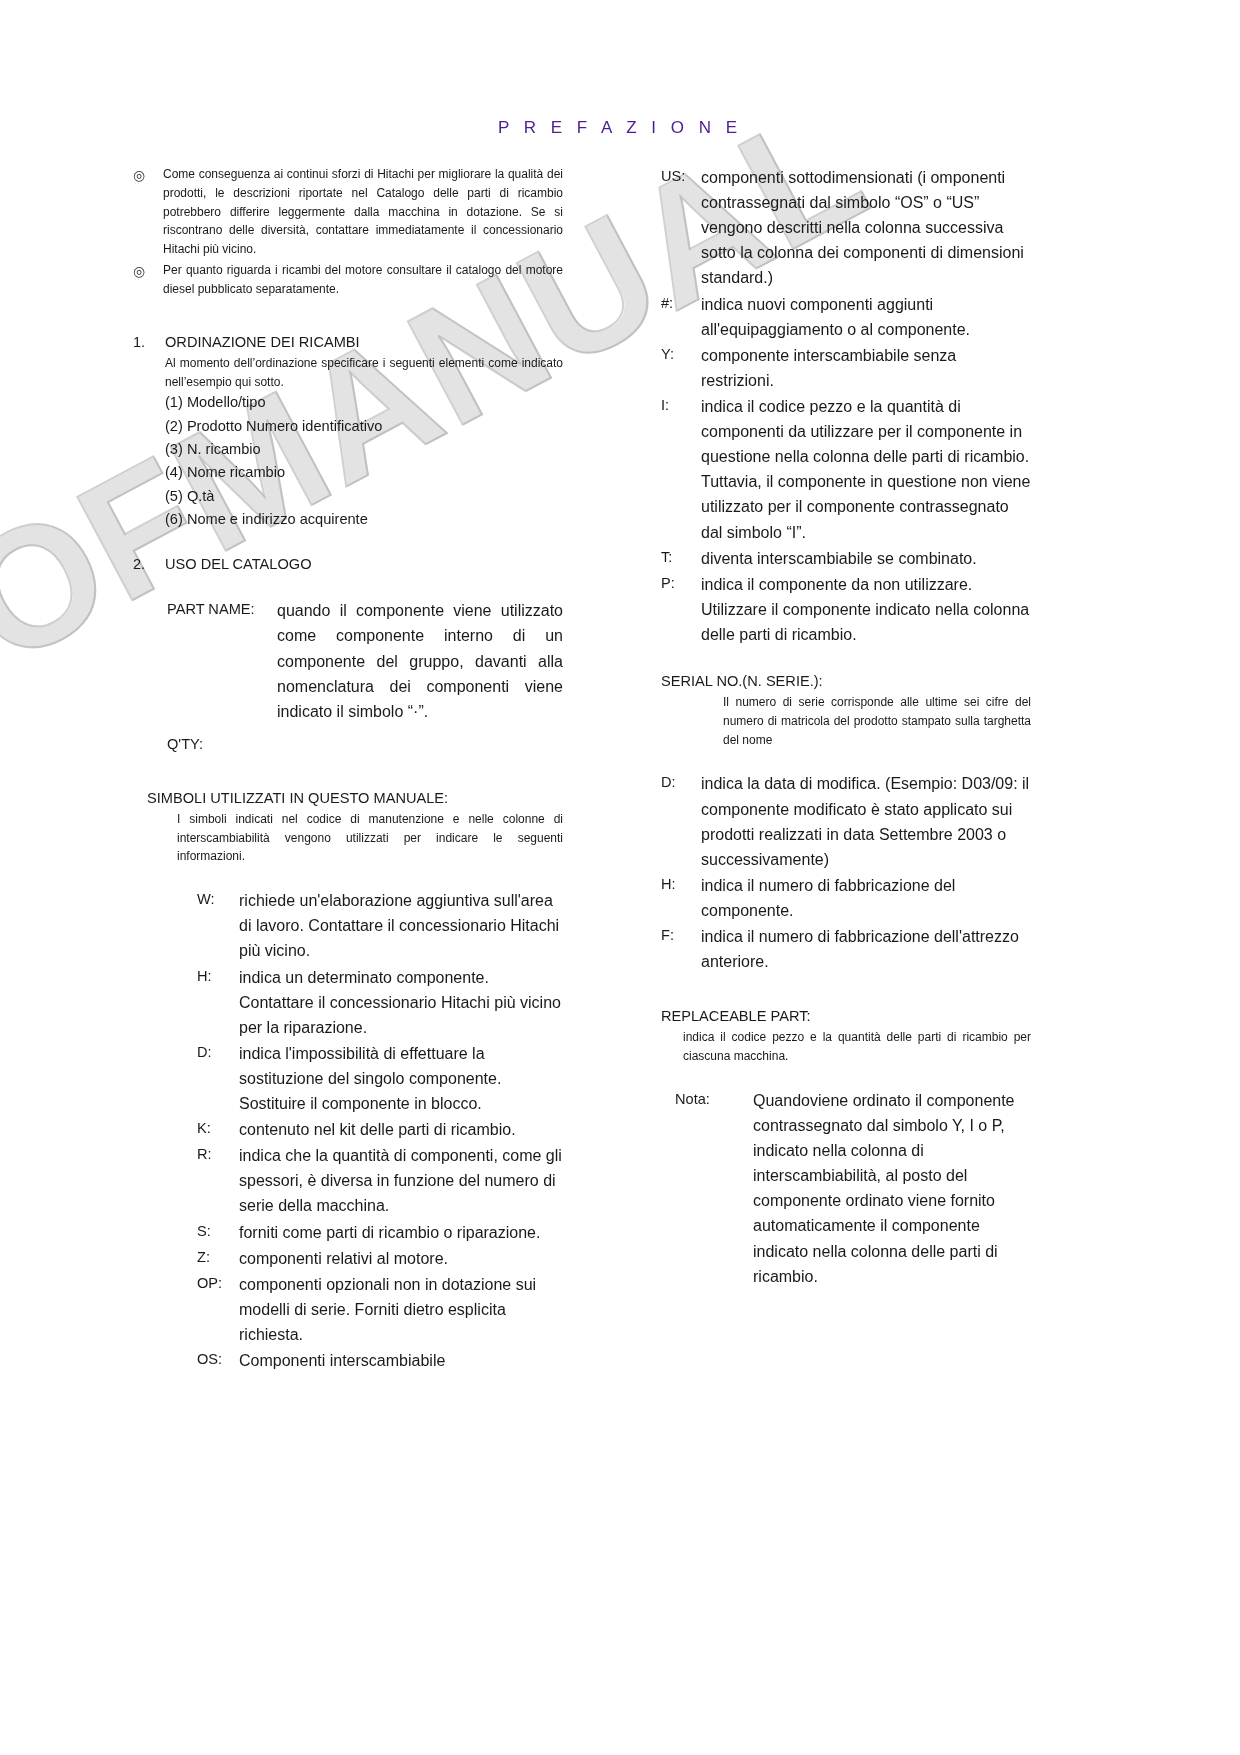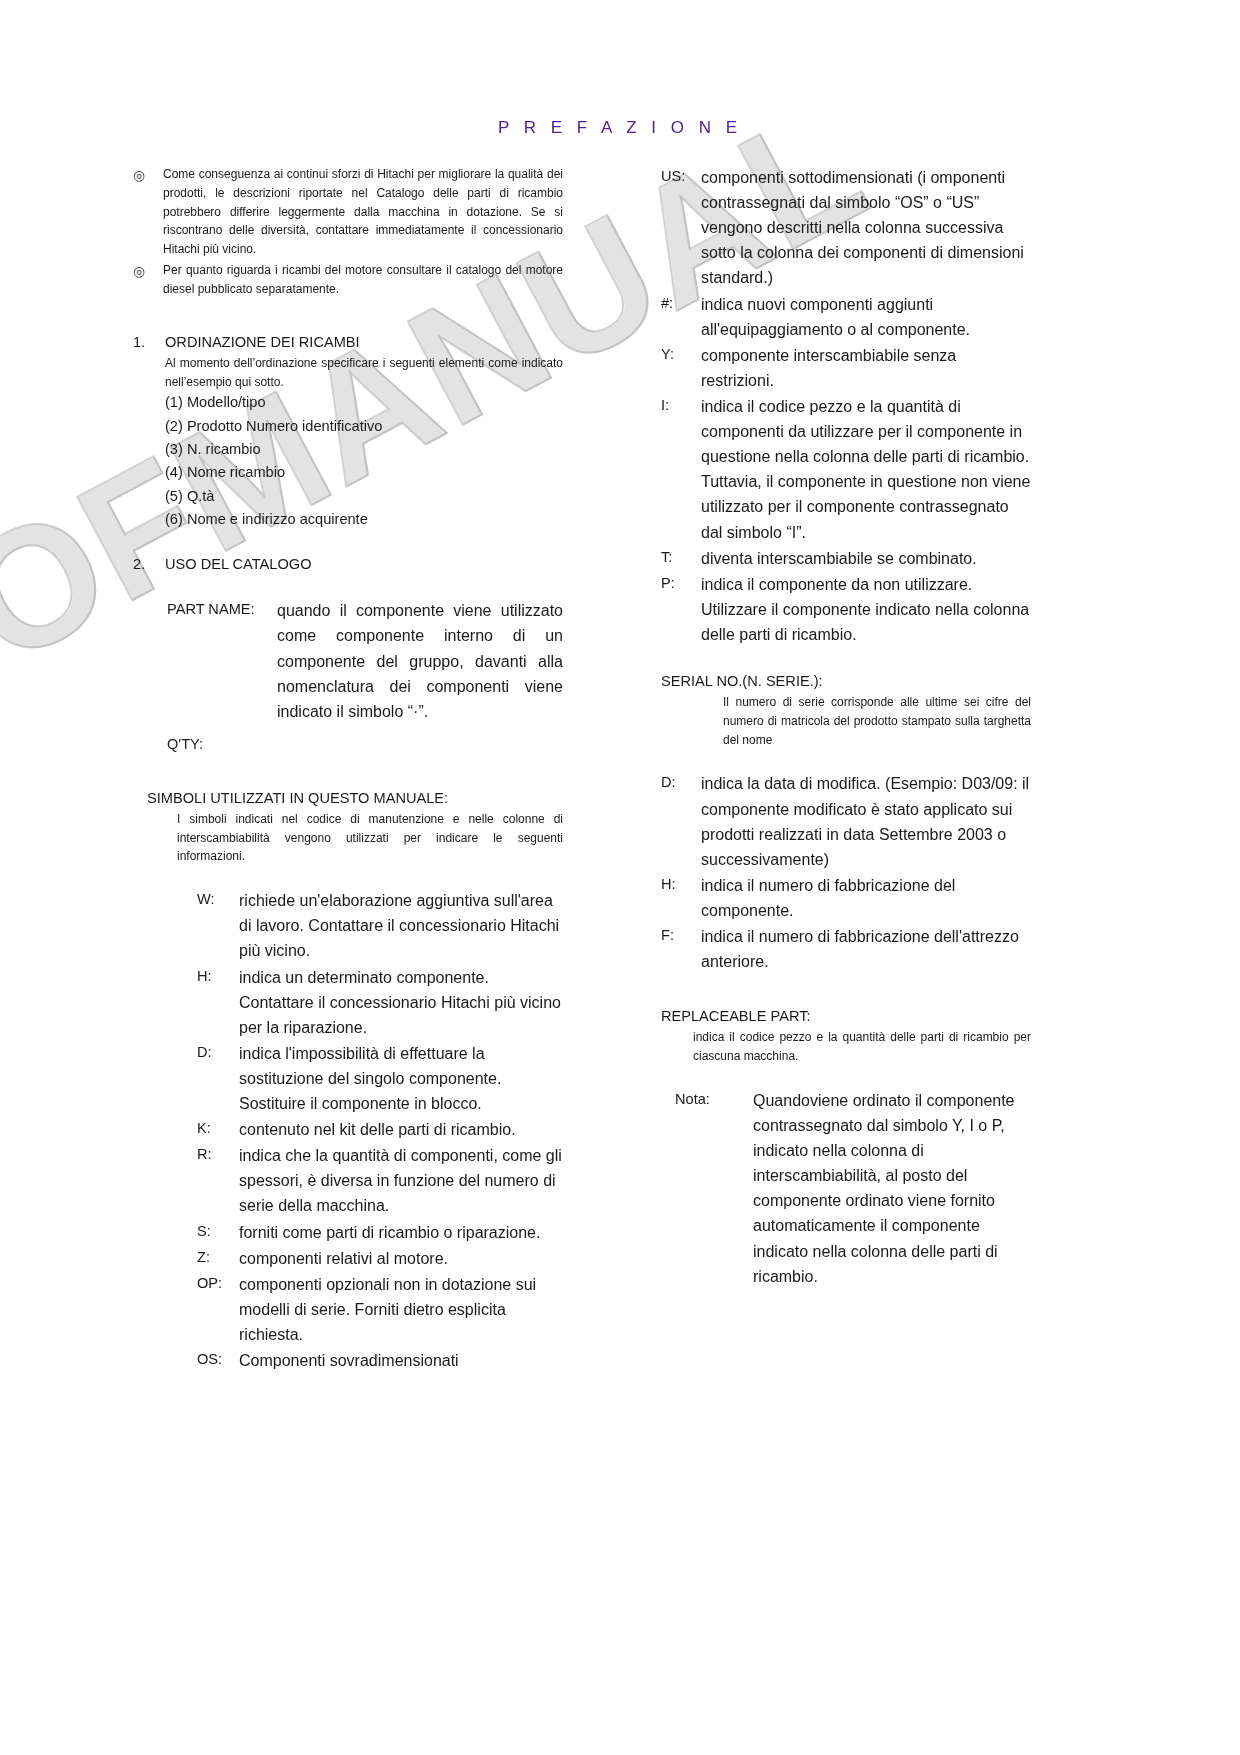--- a/index.html
+++ b/index.html
@@ -241,21 +241,21 @@
         <div class="def-row w-sym">
           <div class="def-label">Z:</div>
           <div class="def-body">componenti relativi al motore.</div>
         </div>
         <div class="def-row w-sym">
           <div class="def-label">OP:</div>
           <div class="def-body">componenti opzionali non in dotazione sui modelli di serie. Forniti dietro esplicita richiesta.</div>
         </div>
         <div class="def-row w-sym">
           <div class="def-label">OS:</div>
-          <div class="def-body">Componenti sovradimensionati</div>
+          <div class="def-body">Componenti interscambiabile</div>
         </div>
       </div>
 
     </div>
 
     <div class="col-right">
 
       <div>
         <div class="def-row w-symR">
           <div class="def-label">US:</div>
@@ -306,21 +306,21 @@
         <div class="def-row w-symR">
           <div class="def-label">F:</div>
           <div class="def-body">indica il numero di fabbricazione dell'attrezzo anteriore.</div>
         </div>
       </div>
 
       <div class="gap-30"></div>
 
       <div>
         <p class="sect-head">REPLACEABLE PART:</p>
-        <div style="margin-left:32px;">
+        <div style="margin-left:22px;">
           <p class="just">indica il codice pezzo e la quantità delle parti di ricambio per ciascuna macchina.</p>
         </div>
       </div>
 
       <div class="gap-22"></div>
 
       <div style="margin-left:14px;">
         <div class="def-row w-nota">
           <div class="def-label">Nota:</div>
           <div class="def-body">Quandoviene ordinato il componente contrassegnato dal simbolo Y, I o P, indicato nella colonna di interscambiabilità, al posto del componente ordinato viene fornito automaticamente il componente indicato nella colonna delle parti di ricambio.</div>

